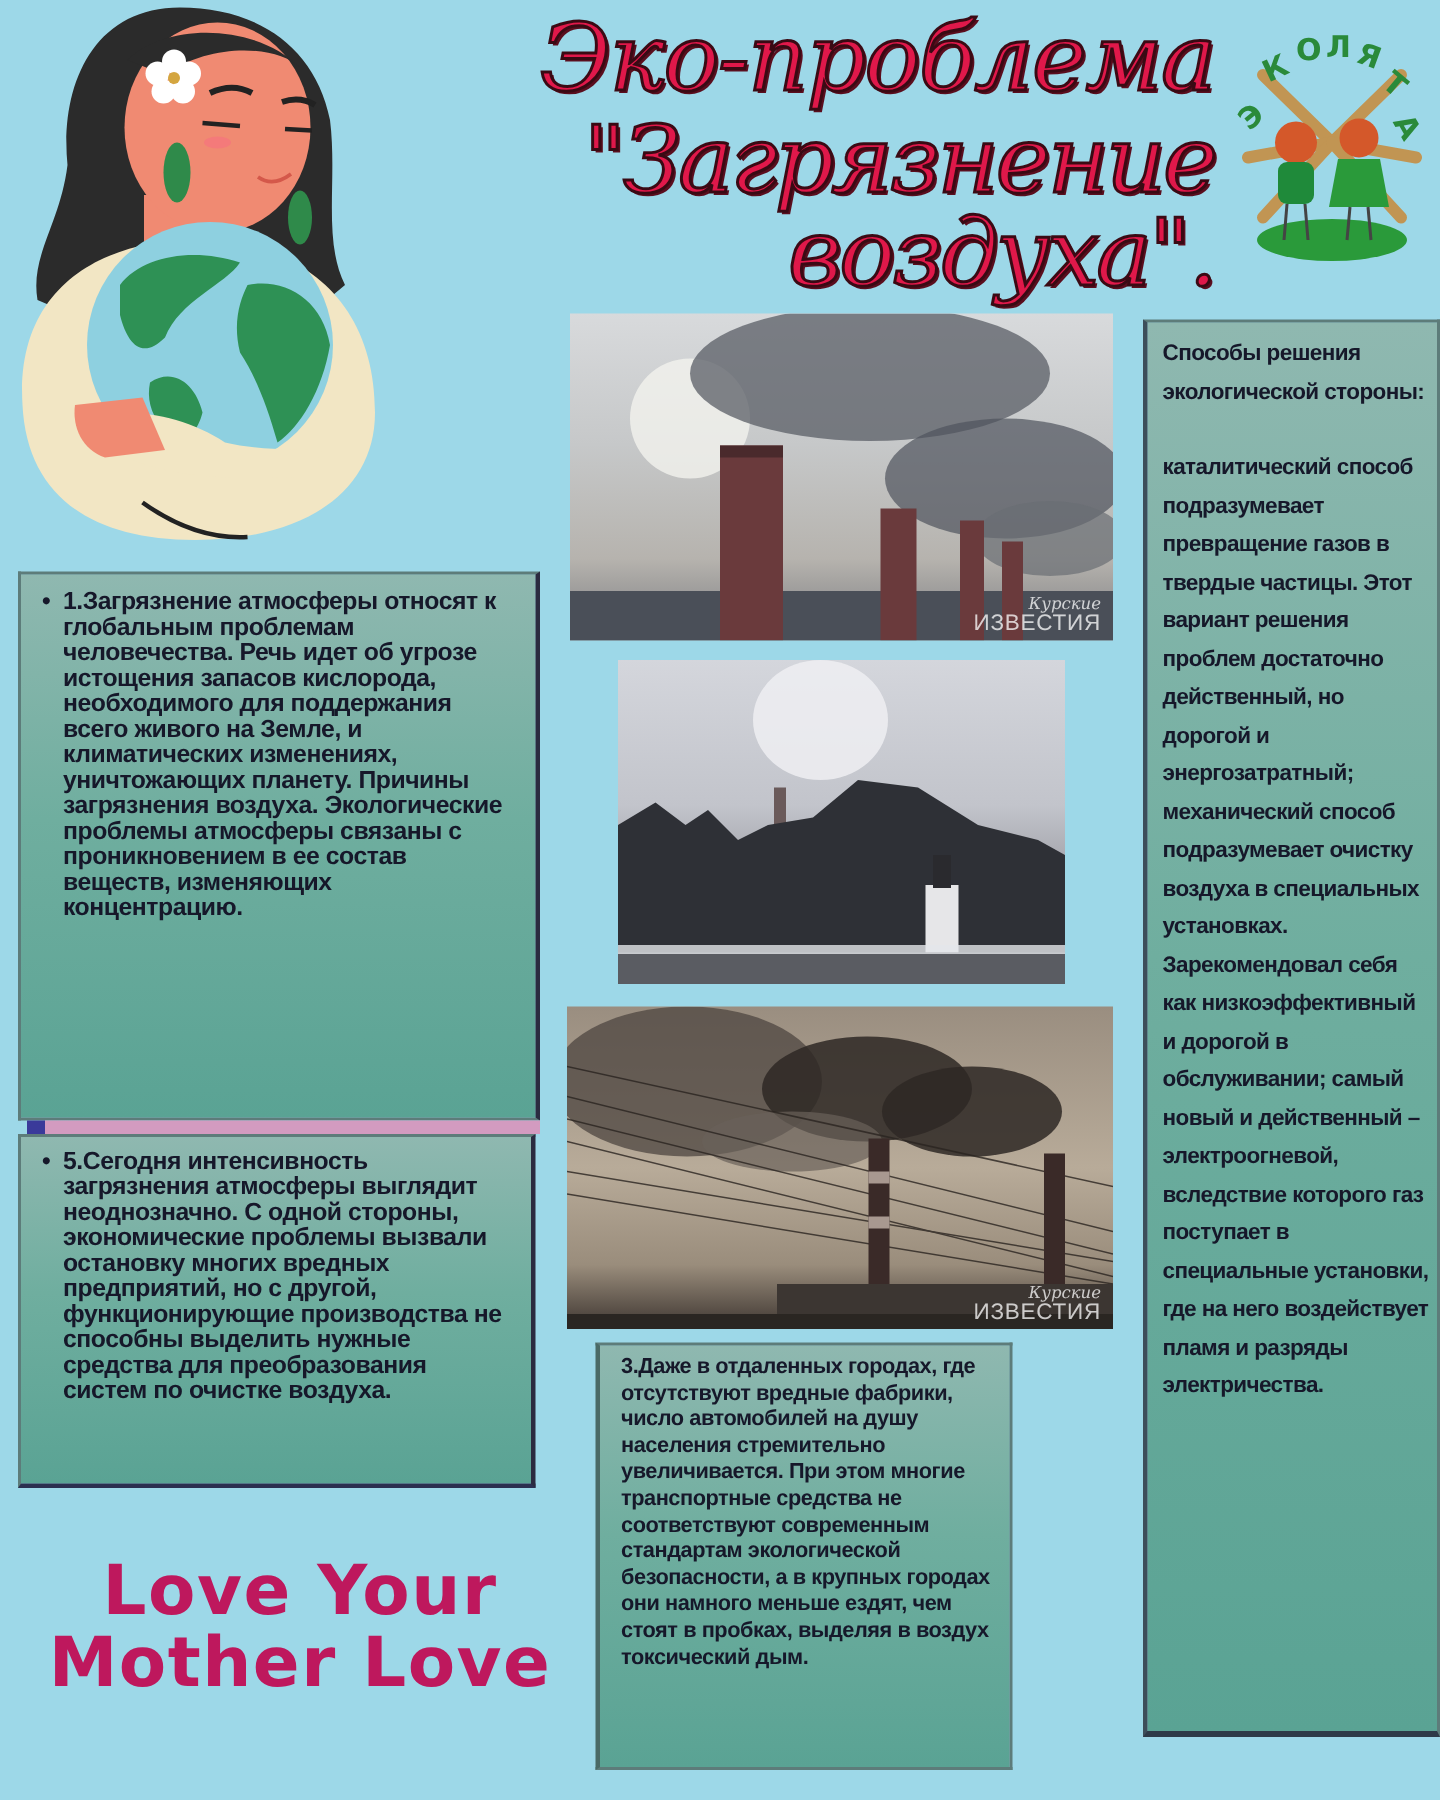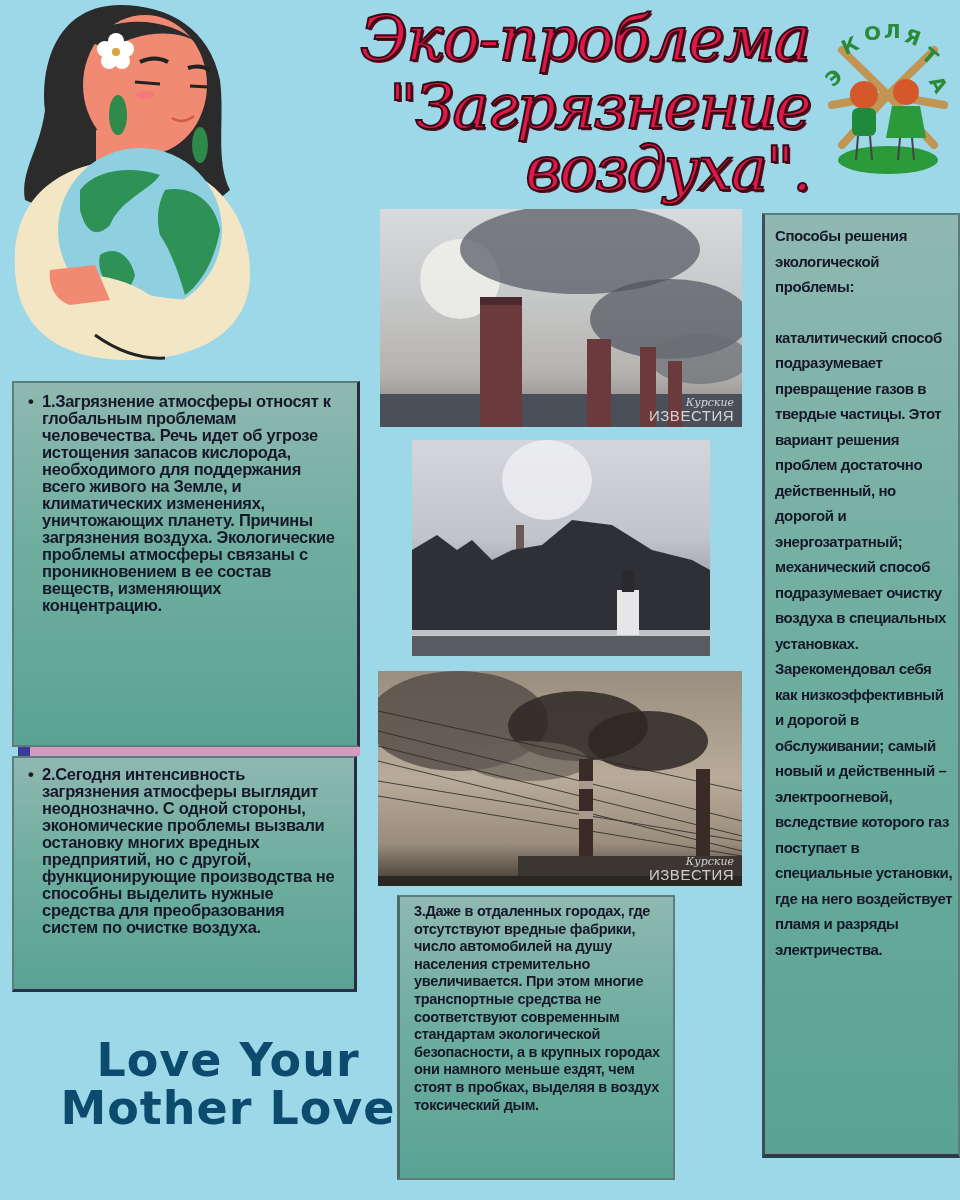--- a/index.html
+++ b/index.html
@@ -60,22 +60,22 @@
   .watermark {
     position: absolute; right: 8px; bottom: 4px; text-align: right;
     color: rgba(255,255,255,0.75); line-height: 1;
   }
   .watermark .sm { display:block; font-family: "DejaVu Serif", serif; font-style: italic; font-size: 11px; }
   .watermark .bg { display:block; font-family: "Liberation Sans", sans-serif; font-weight: normal; font-size: 15px; letter-spacing: 0.5px; }
 
   
   .slogan {
     left: 20px; top: 1036px; width: 360px; text-align: center;
-    color: #0c4a6e; font-family: "DejaVu Sans", sans-serif; font-weight: bold;
-    font-size: 46px; line-height: 48px; letter-spacing: 1px; margin-left: 28px;
+    color: #be185d; font-family: "DejaVu Sans", sans-serif; font-weight: bold;
+    font-size: 46px; line-height: 48px; letter-spacing: 1px;
   }
   .slogan span { display: block; }
 </style>
 </head>
 <body>
 
 <div class="abs" style="left:0;top:0;width:260px;height:370px;">
   <svg width="260" height="370" viewBox="0 0 260 370">
 
     <path d="M120 5 C60 5 40 60 45 110 C40 150 20 170 25 200 L60 215 L200 215 L230 190 C215 160 225 120 220 80 C210 30 170 5 120 5 Z" fill="#2b2b2b"></path>
@@ -157,21 +157,21 @@
   <p>
     <span class="bullet">•</span>
     <span>1.Загрязнение атмосферы относят к глобальным проблемам человечества. Речь идет об угрозе истощения запасов кислорода, необходимого для поддержания всего живого на Земле, и климатических изменениях, уничтожающих планету. Причины загрязнения воздуха. Экологические проблемы атмосферы связаны с проникновением в ее состав веществ, изменяющих концентрацию.</span>
   </p>
 </div>
 <div class="abs strip"></div>
 
 <div class="abs box box2">
   <p>
     <span class="bullet">•</span>
-    <span>2.Сегодня интенсивность загрязнения атмосферы выглядит неоднозначно. С одной стороны, экономические проблемы вызвали остановку многих вредных предприятий, но с другой, функционирующие производства не способны выделить нужные средства для преобразования систем по очистке воздуха.</span>
+    <span>5.Сегодня интенсивность загрязнения атмосферы выглядит неоднозначно. С одной стороны, экономические проблемы вызвали остановку многих вредных предприятий, но с другой, функционирующие производства не способны выделить нужные средства для преобразования систем по очистке воздуха.</span>
   </p>
 </div>
 
 <div class="abs photo photo1">
   <svg width="362" height="218" viewBox="0 0 362 218">
     <circle cx="80" cy="70" r="40" fill="#f2f2ee" opacity="0.8"></circle>
     <ellipse cx="200" cy="40" rx="120" ry="45" fill="#5a5d66" opacity="0.75"></ellipse>
     <ellipse cx="290" cy="110" rx="80" ry="40" fill="#4e525c" opacity="0.7"></ellipse>
     <ellipse cx="320" cy="150" rx="50" ry="25" fill="#6a6d74" opacity="0.7"></ellipse>
     <rect x="0" y="185" width="362" height="33" fill="#4a4f58"></rect>
@@ -224,20 +224,20 @@
     <span class="sm">Курские</span>
     <span class="bg">ИЗВЕСТИЯ</span>
   </div>
 </div>
 
 <div class="abs box box3">
   <p>3.Даже в отдаленных городах, где отсутствуют вредные фабрики, число автомобилей на душу населения стремительно увеличивается. При этом многие транспортные средства не соответствуют современным стандартам экологической безопасности, а в крупных городах они намного меньше ездят, чем стоят в пробках, выделяя в воздух токсический дым.</p>
 </div>
 
 <div class="abs box box4">
-  <p class="head">Способы решения экологической проблемы:</p>
+  <p class="head">Способы решения экологической стороны:</p>
   <p>каталитический способ подразумевает превращение газов в твердые частицы. Этот вариант решения проблем достаточно действенный, но дорогой и энергозатратный; механический способ подразумевает очистку воздуха в специальных установках. Зарекомендовал себя как низкоэффективный и дорогой в обслуживании; самый новый и действенный – электроогневой, вследствие которого газ поступает в специальные установки, где на него воздействует пламя и разряды электричества.</p>
 </div>
 
 <div class="abs slogan">
   <span>Love Your</span>
   <span>Mother Love</span>
 </div>
 
 </body></html>

